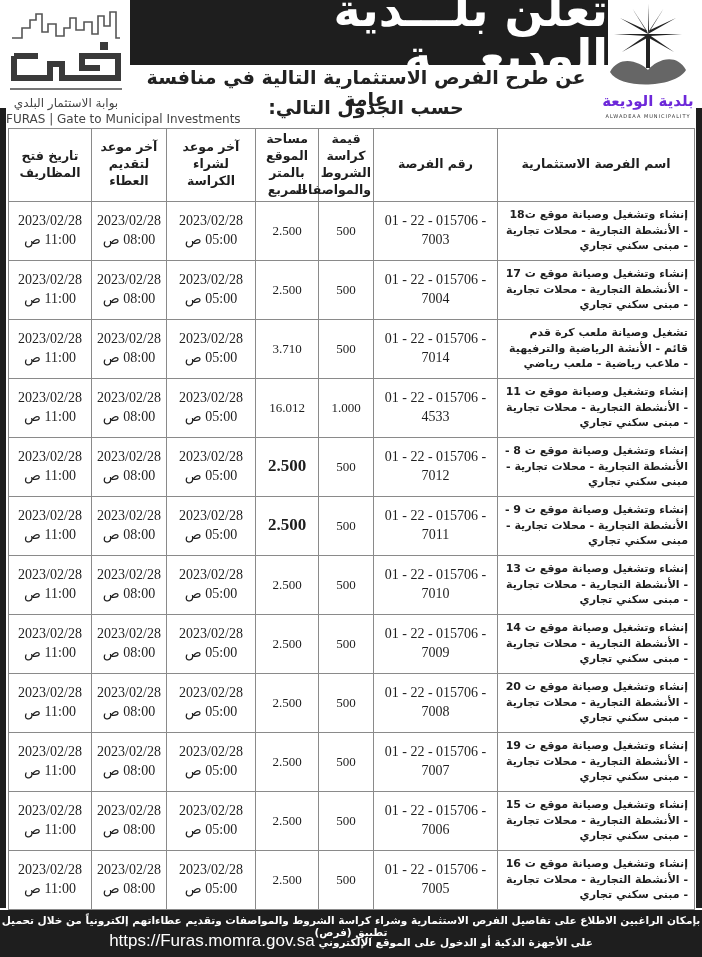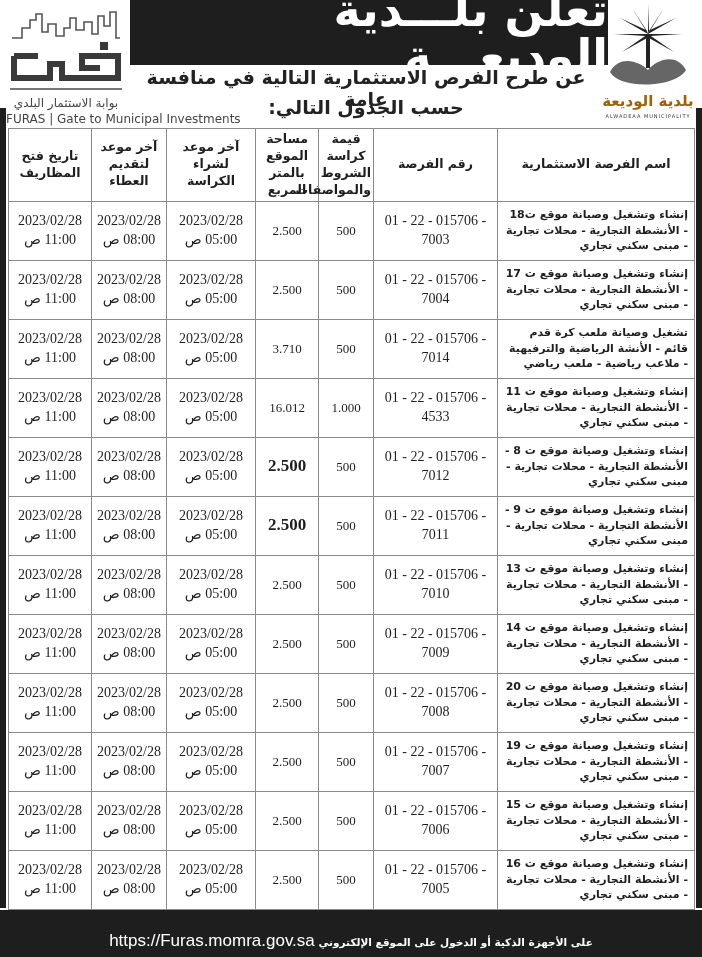--- a/index.html
+++ b/index.html
@@ -22,21 +22,21 @@
   
   .furas-logo { position: absolute; left: 6px; top: 4px; width: 120px; height: 118px; }
   .furas-skyline { position: absolute; left: 6px; top: 6px; width: 108px; height: 32px; }
   .furas-word { position: absolute; left: 4px; top: 38px; width: 112px; height: 42px; }
   .furas-line { position: absolute; left: 4px; top: 84px; width: 112px; height: 2px; background: #777; }
   .furas-ar { position: absolute; left: 0; top: 92px; width: 120px; text-align: center; direction: rtl; font-size: 12px; color: #444; }
   .furas-en { position: absolute; left: 0; top: 108px; width: 122px; text-align: left; font-size: 12px; color: #444; white-space: nowrap; }
 
   
   .muni-logo { position: absolute; left: 600px; top: 4px; width: 96px; height: 118px; }
-  .muni-name-ar { position: absolute; left: 0; top: 88px; width: 96px; text-align: center; direction: rtl; font-size: 15px; font-weight: bold; color: #a16207; }
+  .muni-name-ar { position: absolute; left: 0; top: 88px; width: 96px; text-align: center; direction: rtl; font-size: 15px; font-weight: bold; color: #6d28d9; }
   .muni-name-en { position: absolute; left: 0; top: 109px; width: 96px; text-align: center; font-size: 5px; letter-spacing: 1px; color: #333; }
 
   
   .table-wrap { position: absolute; left: 8px; top: 128px; width: 686px; height: 778px; }
   table { width: 686px; border-collapse: collapse; direction: rtl; table-layout: fixed; }
   th, td { border: 1.5px solid #8a8a8a; text-align: center; vertical-align: middle; }
   th { height: 65px; font-size: 12.5px; font-weight: bold; line-height: 1.35; color: #1e1e1e; padding: 2px; }
   td { height: 59px; font-family: "Liberation Serif", serif; font-size: 13px; color: #1e1e1e; line-height: 1.35; }
   td.name { font-family: "DejaVu Sans", sans-serif; font-size: 11px; font-weight: bold; line-height: 1.45; padding: 2px 6px; text-align: right; }
   td.num { direction: ltr; font-size: 14px; }
@@ -333,17 +333,18 @@
           <td class="dt">
             <span class="d">2023/02/28</span>
             <span class="t">11:00 ص</span>
           </td>
         </tr>
       </tbody>
   </table>
 </div>
 
 <div class="footer">
+  <div class="f1">بإمكان الراغبين الاطلاع على تفاصيل الفرص الاستثمارية وشراء كراسة الشروط والمواصفات وتقديم عطاءاتهم إلكترونياً من خلال تحميل تطبيق (فرص)</div>
   <div class="f2">
     <span>على الأجهزة الذكية أو الدخول على الموقع الإلكتروني</span>
     <span class="url">https://Furas.momra.gov.sa</span>
   </div>
 </div>
 
 </body></html>

